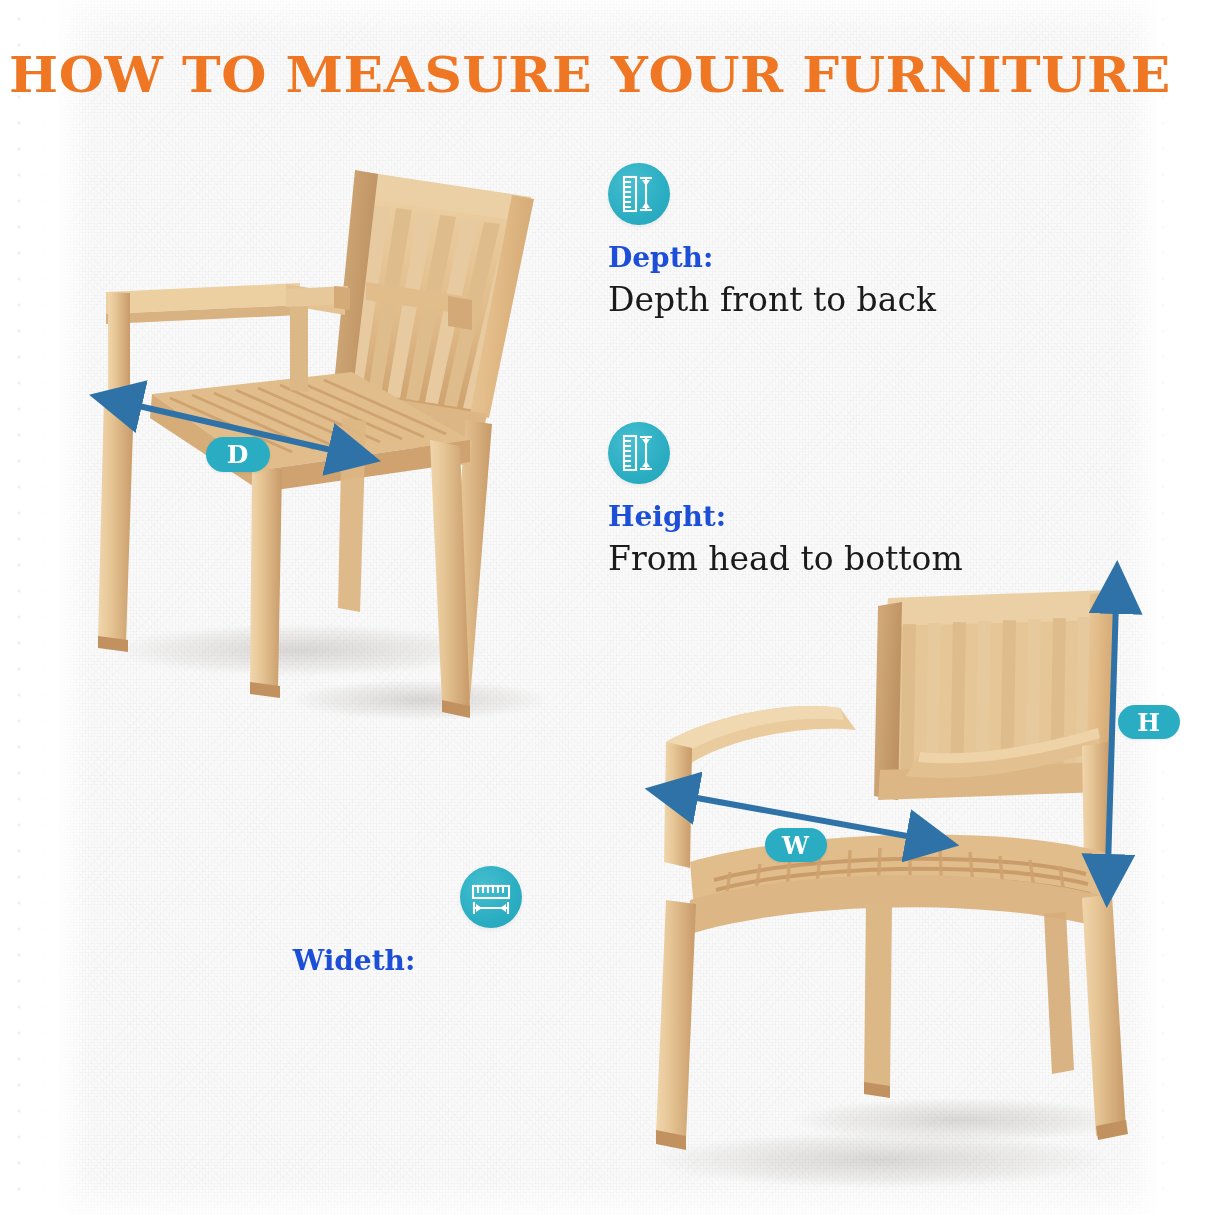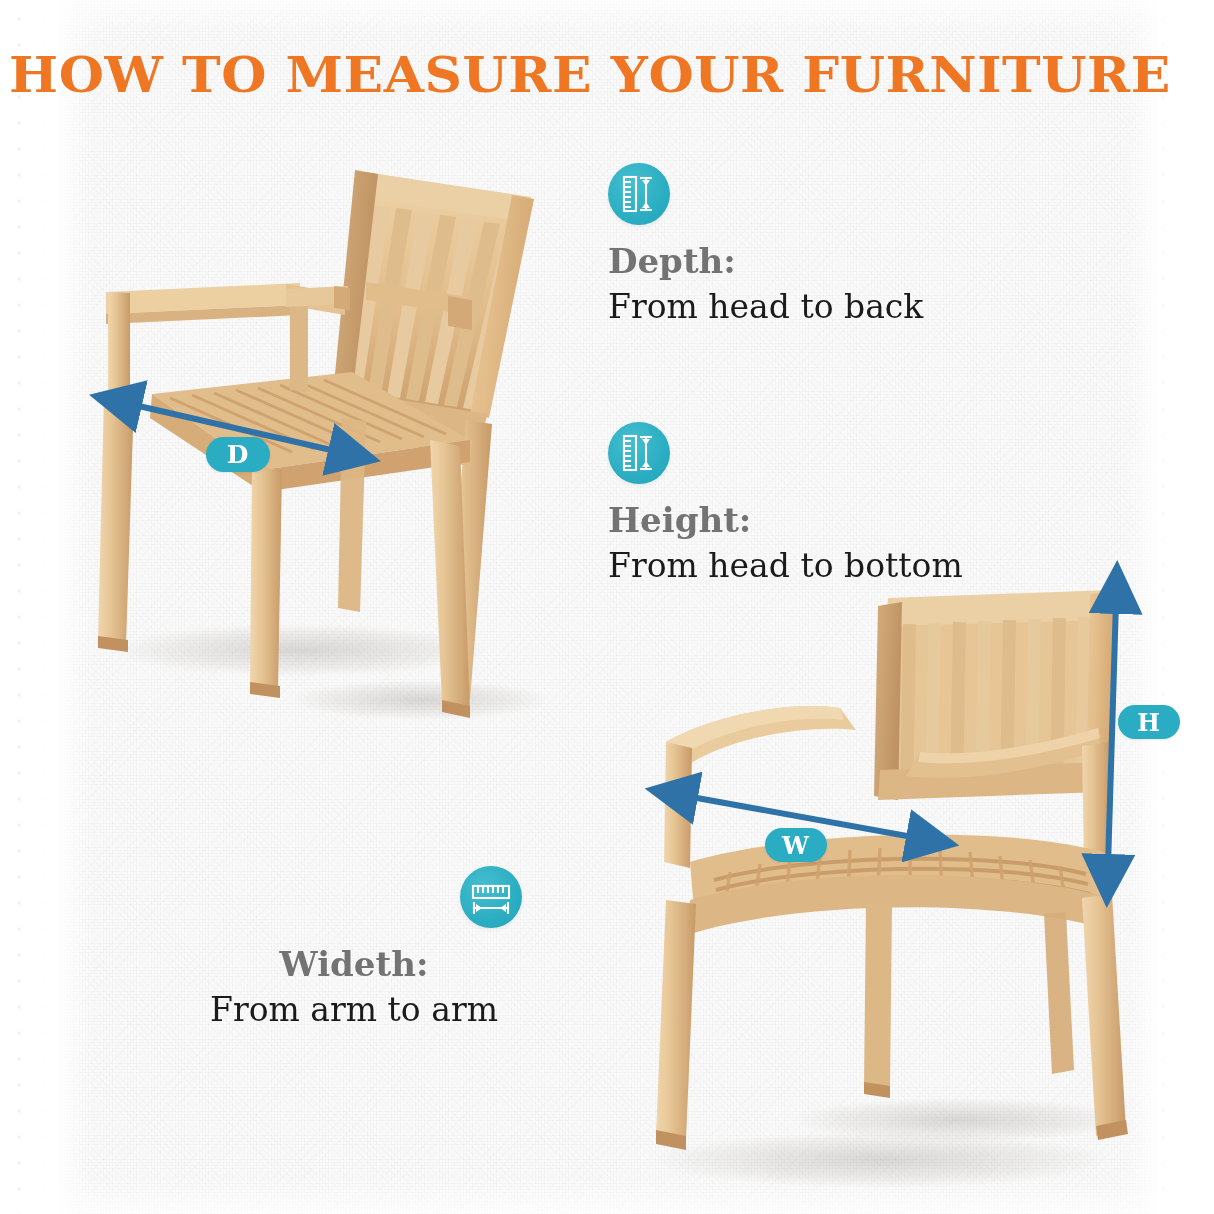--- a/index.html
+++ b/index.html
@@ -69,23 +69,23 @@
   .info { position: absolute; }
   .icon-circle {
     width: 62px; height: 62px;
     border-radius: 50%;
     background: radial-gradient(circle at 38% 32%, #45bed0 0%, #2aadc2 62%, #24a2b8 100%);
     position: relative;
     box-shadow: 0 2px 4px rgba(0,0,0,0.06);
   }
   .icon-circle svg { position: absolute; left: 0; top: 0; }
   .info-term {
-    color: #737373;
+    color: #1d4ed8;
     font-weight: 700;
-    font-size: 34px;
+    font-size: 28px;
     margin-top: 16px;
     font-family: "DejaVu Serif", serif;
     letter-spacing: 0px;
   }
   .info-desc {
     color: #1b1b1b;
     font-size: 33px;
     margin-top: 6px;
     font-family: "DejaVu Serif", serif;
     font-weight: 400;
@@ -351,21 +351,21 @@
           <line x1="16" y1="44" x2="22" y2="44"></line>
           <line x1="38" y1="15" x2="38" y2="47"></line>
           <line x1="33" y1="15" x2="43" y2="15"></line>
           <line x1="33" y1="47" x2="43" y2="47"></line>
         </g>
         <path d="M34,17 L42,17 L38,23 Z" fill="#ffffff"></path>
         <path d="M34,45 L42,45 L38,39 Z" fill="#ffffff"></path>
       </svg>
     </div>
     <div class="info-term">Depth:</div>
-    <div class="info-desc">From head to back</div>
+    <div class="info-desc">Depth front to back</div>
   </div>
 
   <div class="info" style="left:608px; top:422px;">
     <div class="icon-circle">
       <svg width="62" height="62" viewBox="0 0 62 62" aria-hidden="true">
         <g stroke="#ffffff" stroke-width="2.1" fill="none" stroke-linecap="square">
           <rect x="16" y="14" width="12" height="34"></rect>
           <line x1="16" y1="19" x2="22" y2="19"></line>
           <line x1="16" y1="24" x2="22" y2="24"></line>
           <line x1="16" y1="29" x2="22" y2="29"></line>
@@ -397,16 +397,15 @@
           <line x1="43" y1="20" x2="43" y2="26"></line>
           <line x1="14" y1="42" x2="48" y2="42"></line>
           <line x1="14" y1="37" x2="14" y2="47"></line>
           <line x1="48" y1="37" x2="48" y2="47"></line>
         </g>
         <path d="M16,38 L16,46 L22,42 Z" fill="#ffffff"></path>
         <path d="M46,38 L46,46 L40,42 Z" fill="#ffffff"></path>
       </svg>
     </div>
     <div class="info-term">Wideth:</div>
-    <div class="info-desc">From arm to arm</div>
   </div>
 
 </div>
 
 </body></html>

